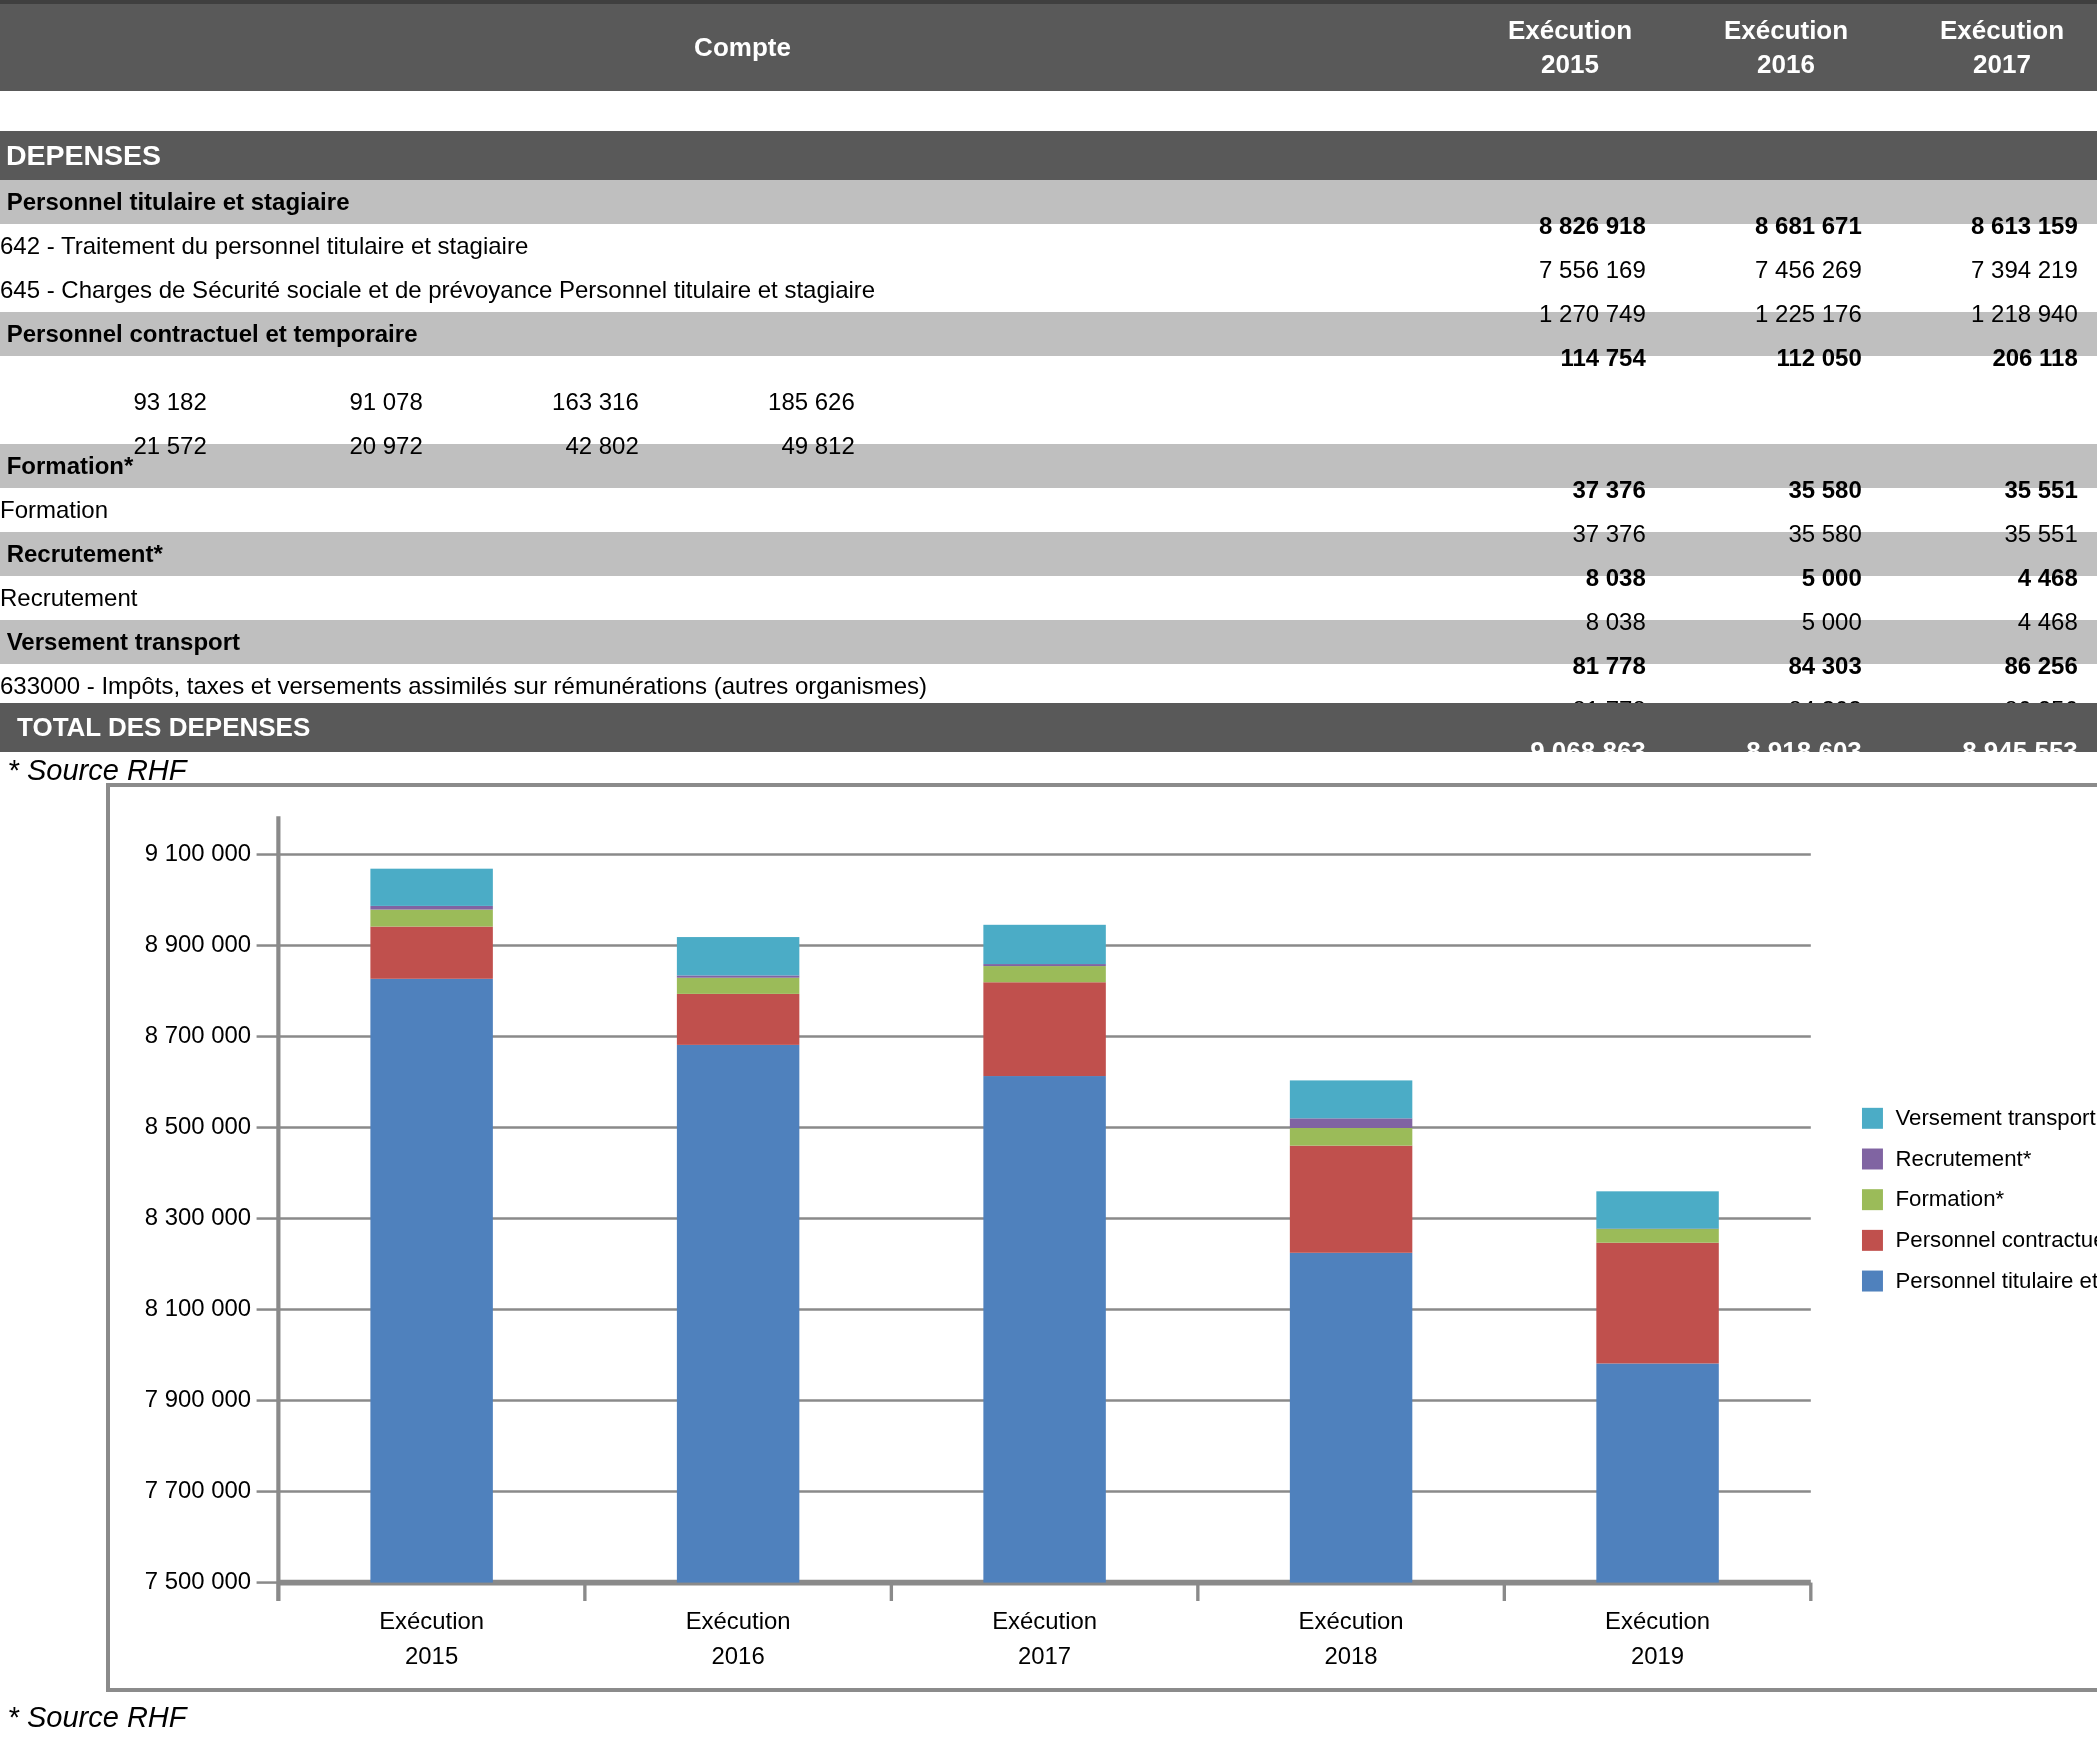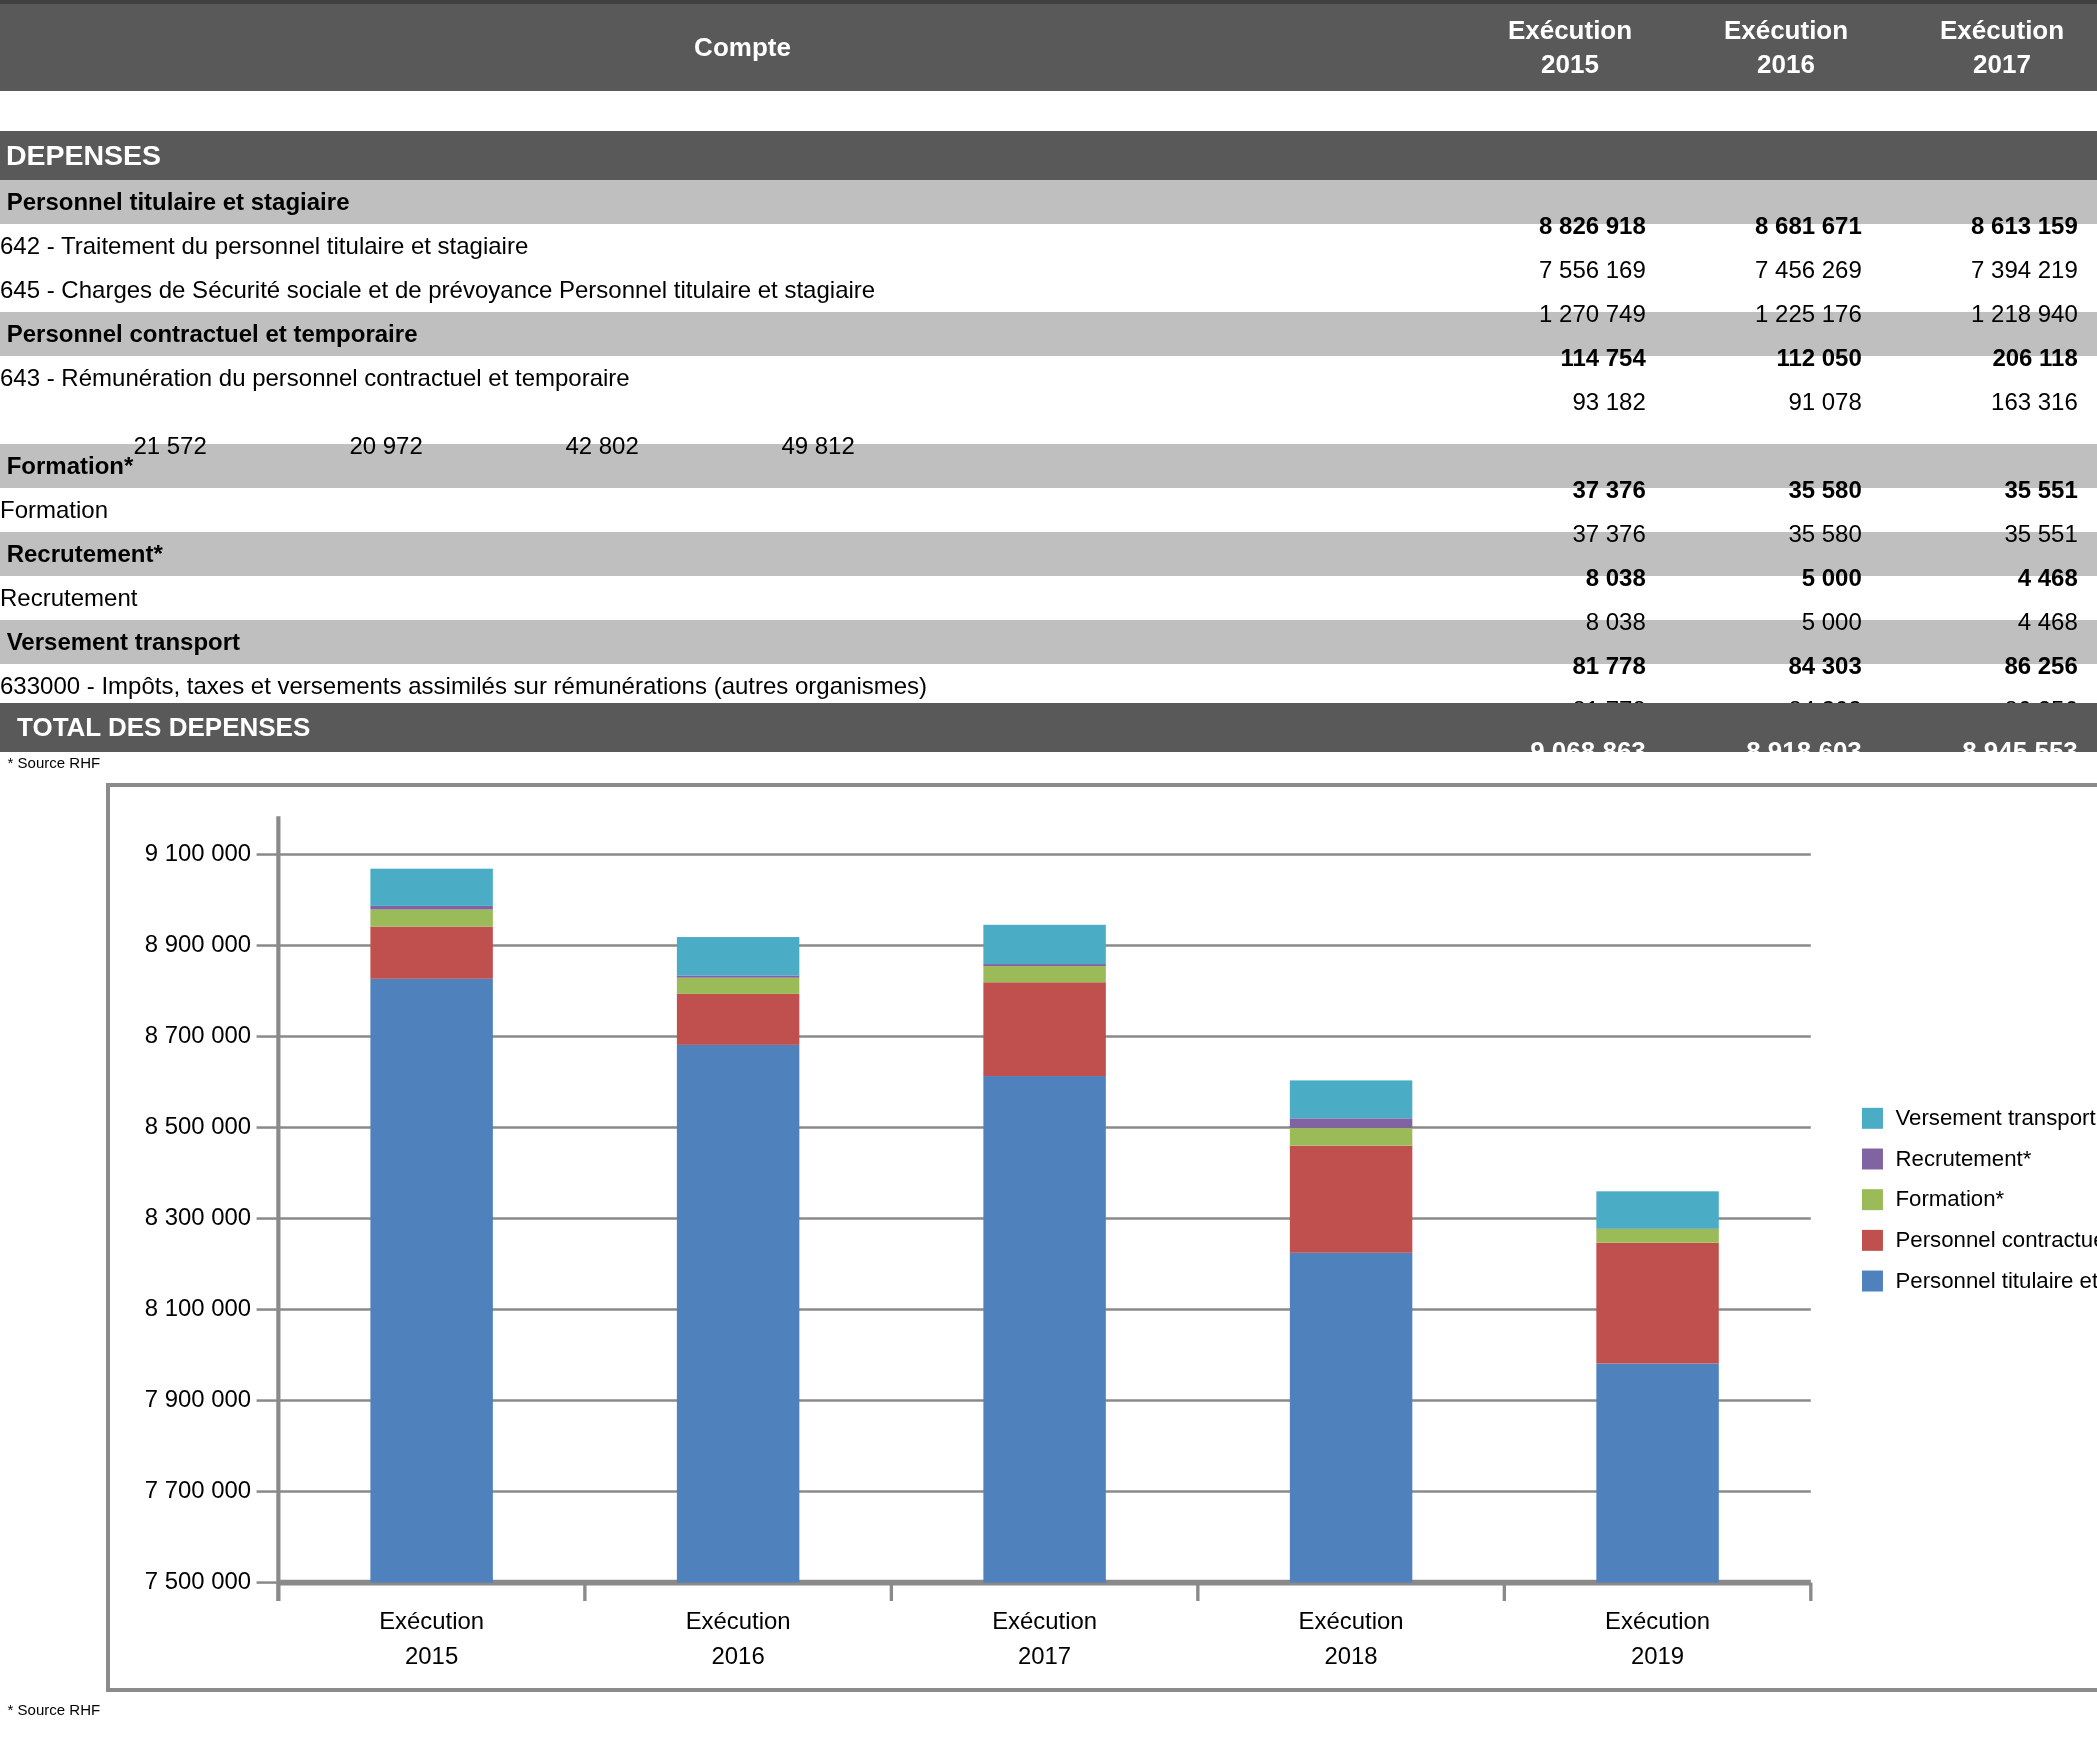--- a/index.html
+++ b/index.html
@@ -26,21 +26,21 @@
   .cell.lab{width:1439px;}
   .trow.cat .cell.lab{text-align:left;padding-left:6.7px;}
   .trow.det .cell.lab{text-align:left;padding-right:12.6px;}
   .cell.v{width:216px;text-align:right;padding-right:9.2px;margin-top:48px;}
 
   .totrow{position:absolute;top:703px;left:0;width:2517px;height:49px;
           background:#595959;color:#fff;font-weight:bold;font-size:26px;
           display:flex;align-items:center;}
   .totrow .cell.lab{padding-left:17px;}
 
-  .srcnote{position:absolute;left:7.6px;font-size:15px;}
+  .srcnote{position:absolute;left:7.6px;font-size:29px;font-style:italic;}
   .src1{top:754px;}
   .src2{top:1701px;}
 
   
   .chartbox{position:absolute;left:106px;top:783px;width:2259px;height:909px;
             border:4.2px solid #8B8B8B;background:#fff;}
   .chartbox svg{display:block;}
   svg text{font-family:"Liberation Sans",sans-serif;fill:#000;}
 </style>
 </head>
@@ -100,21 +100,20 @@
     </div>
       <div class="trow cat">
       <div class="cell lab">Personnel contractuel et temporaire</div>
       <div class="cell v">114 754</div>
       <div class="cell v">112 050</div>
       <div class="cell v">206 118</div>
       <div class="cell v">235 439</div>
 
     </div>
       <div class="trow det">
-      <div class="cell lab">643 - Rémunération du personnel contractuel et temporaire</div>
       <div class="cell v">93 182</div>
       <div class="cell v">91 078</div>
       <div class="cell v">163 316</div>
       <div class="cell v">185 626</div>
 
     </div>
       <div class="trow det">
       <div class="cell v">21 572</div>
       <div class="cell v">20 972</div>
       <div class="cell v">42 802</div>

